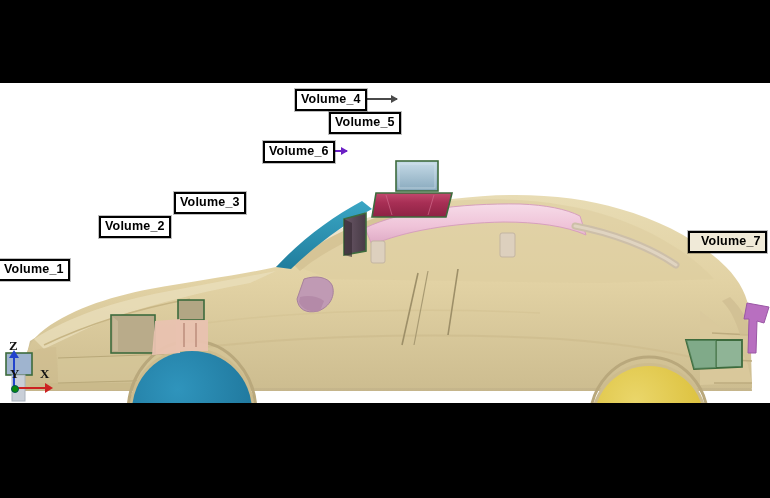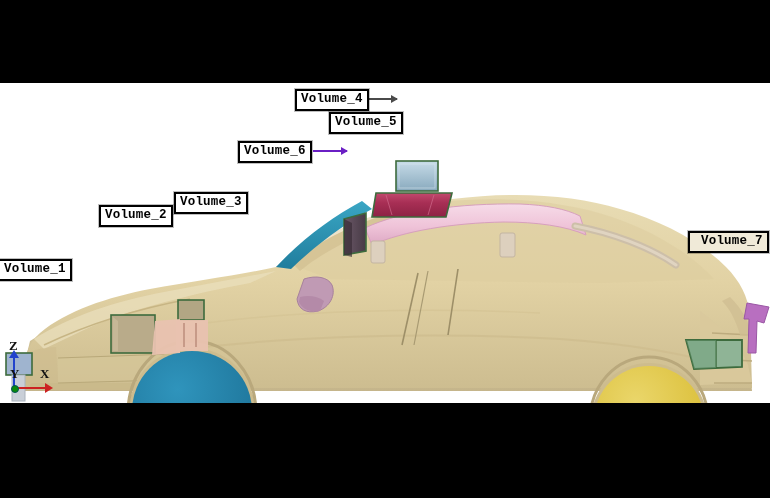--- a/index.html
+++ b/index.html
@@ -14,21 +14,21 @@
 
   
   #car{position:absolute;left:0;top:0;width:770px;height:320px;}
 
   
   .lab{
     position:absolute;
     background:#ffffff;
     border:2px solid #000;
     color:#000;
-    font-family:Liberation Mono, monospace;
+    font-family:Liberation Sans, sans-serif;
     font-weight:bold;
     font-size:12.5px;
     line-height:13px;
     padding:2px 4px 3px 4px;
     white-space:nowrap;
     letter-spacing:0.2px;
     box-shadow:0 0 0 1px rgba(0,0,0,0.25);
     z-index:40;
   }
   .lab.tan{background:#f0ead8;padding-left:11px;}
@@ -225,20 +225,20 @@
       </div>
     <div class="arrow" style="left:349px;top:38px;width:32px;color:#d93a1e;">
         <i></i>
       </div>
     <div class="arrow" style="left:313px;top:67px;width:34px;color:#6a1fc4;">
         <i></i>
       </div>
 
     <div class="lab" style="left:295px;top:6px;">Volume_4</div>
     <div class="lab" style="left:285px;top:29px;margin-left:44px;">Volume_5</div>
-    <div class="lab" style="left:238px;top:58px;">Volume_6</div>
+    <div class="lab" style="left:263px;top:58px;">Volume_6</div>
     <div class="lab" style="left:174px;top:109px;">Volume_3</div>
-    <div class="lab" style="left:99px;top:122px;">Volume_2</div>
+    <div class="lab" style="left:99px;top:133px;">Volume_2</div>
     <div class="lab" style="left:-2px;top:176px;">Volume_1</div>
     <div class="lab tan" style="left:688px;top:148px;">Volume_7</div>
 
   </div>
 </div>
 
 </body></html>

